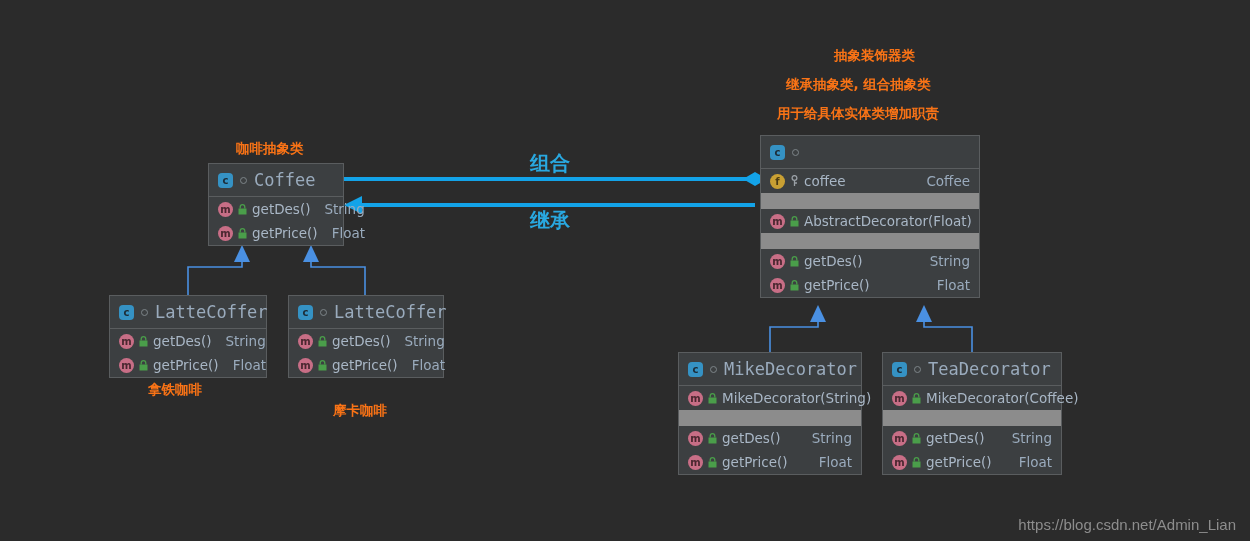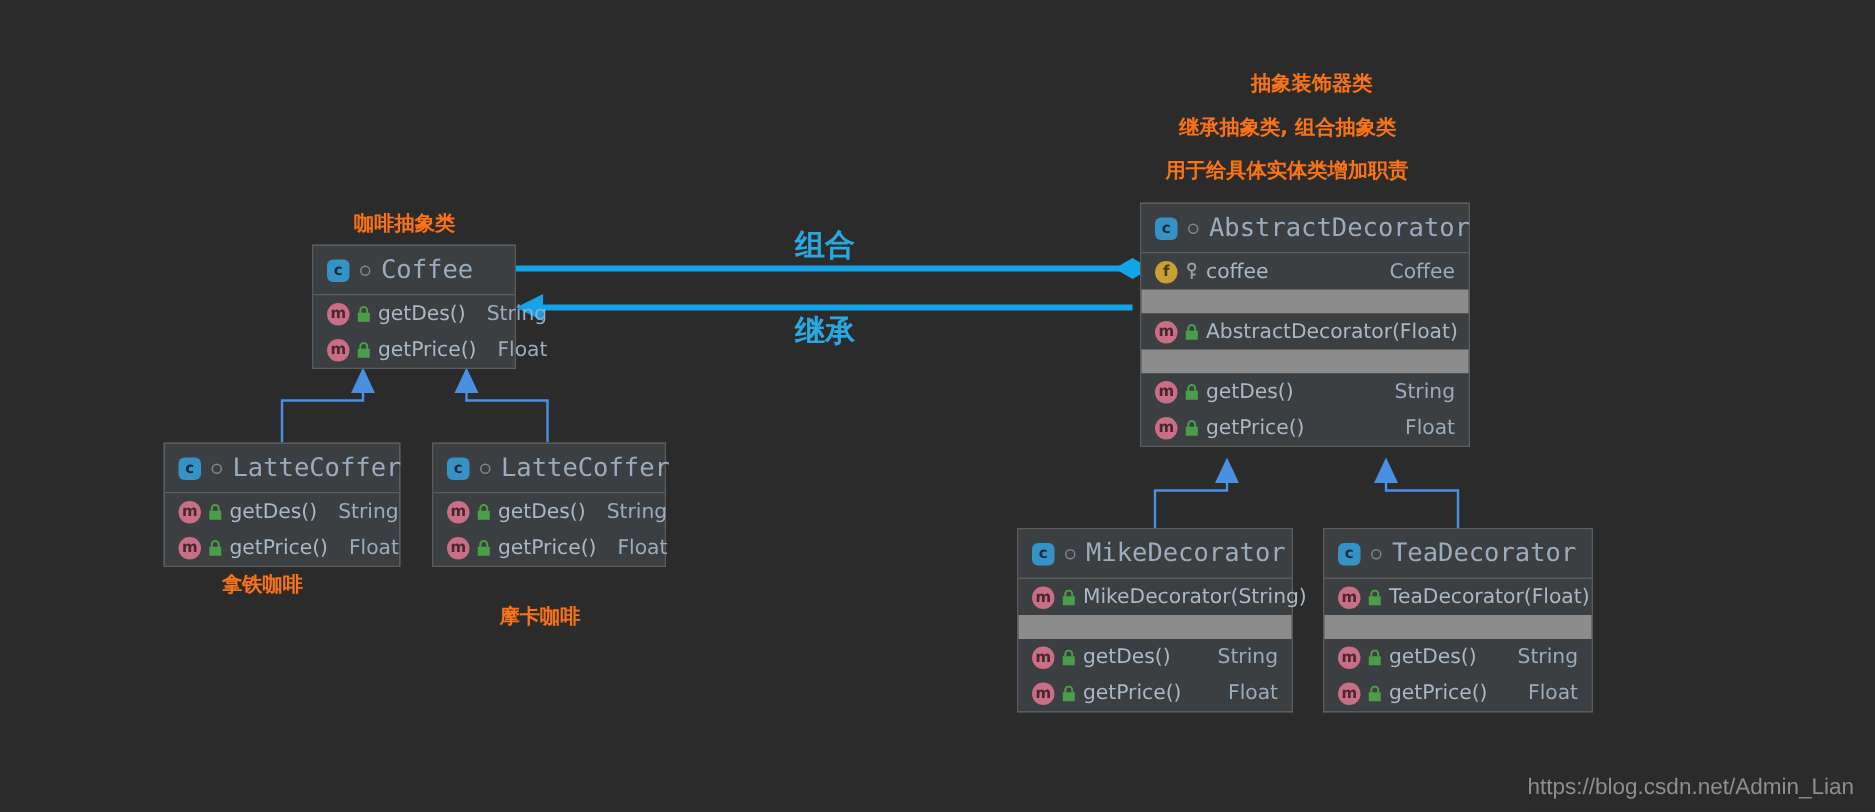--- a/index.html
+++ b/index.html
@@ -305,21 +305,20 @@
         <span class="rname">getPrice()</span>
         <span class="rtype">Float</span>
       </div>
     </div>
   </div>
 
   <div class="uml-box" style="left:760px; top:135px; width:220px;">
     <div class="uml-header">
       <span class="ico ico-class">c</span>
       <span class="ico ico-abstract-dot"></span>
-      <span class="uml-title">AbstractDecorator</span>
     </div>
     <div class="uml-section">
       <div class="uml-row">
         <span class="ico ico-field">f</span>
         <span class="ico ico-key">
             <svg viewBox="0 0 9 12">
               <circle cx="4.5" cy="3" r="2.4" fill="none" stroke="#9aa0a6" stroke-width="1.3"></circle>
               <path d="M4.5 5.4 V11 M4.5 8 H7" stroke="#9aa0a6" stroke-width="1.3" fill="none"></path>
             </svg>
           </span>
@@ -420,21 +419,21 @@
     </div>
     <div class="uml-section">
       <div class="uml-row">
         <span class="ico ico-method">m</span>
         <span class="ico ico-lock">
             <svg viewBox="0 0 9 11">
               <rect x="0.5" y="4.5" width="8" height="6" fill="#4a9e4a"></rect>
               <path d="M2.2 4.6 v-1.6 a2.3 2.3 0 0 1 4.6 0 v1.6" fill="none" stroke="#4a9e4a" stroke-width="1.3"></path>
             </svg>
           </span>
-        <span class="rname">TeaDecorator(Float)</span>
+        <span class="rname">MikeDecorator(Coffee)</span>
       </div>
     </div>
     <div class="uml-gap"></div>
     <div class="uml-section">
       <div class="uml-row">
         <span class="ico ico-method">m</span>
         <span class="ico ico-lock">
             <svg viewBox="0 0 9 11">
               <rect x="0.5" y="4.5" width="8" height="6" fill="#4a9e4a"></rect>
               <path d="M2.2 4.6 v-1.6 a2.3 2.3 0 0 1 4.6 0 v1.6" fill="none" stroke="#4a9e4a" stroke-width="1.3"></path>

